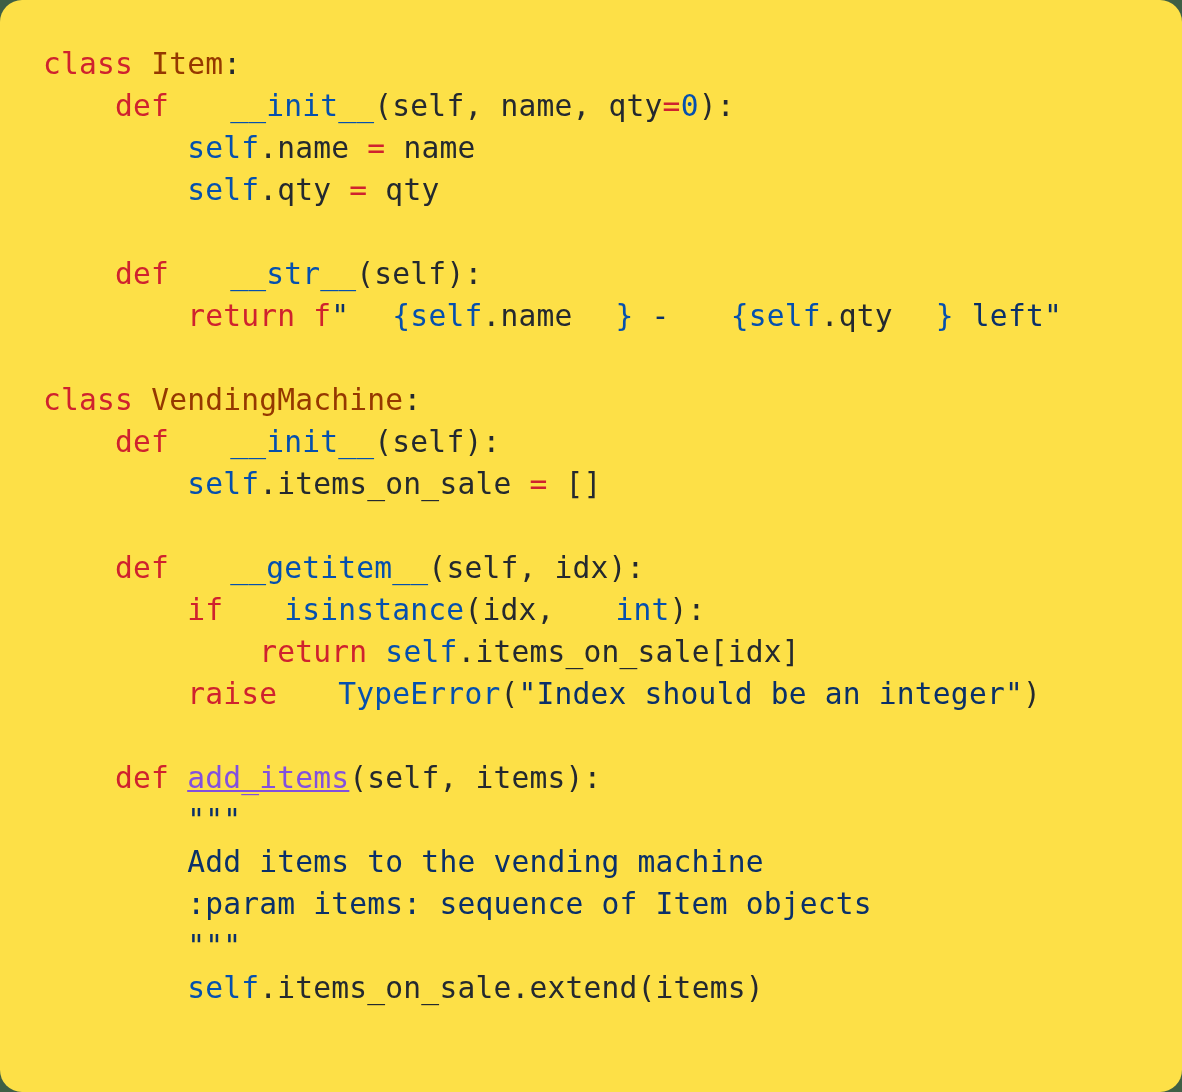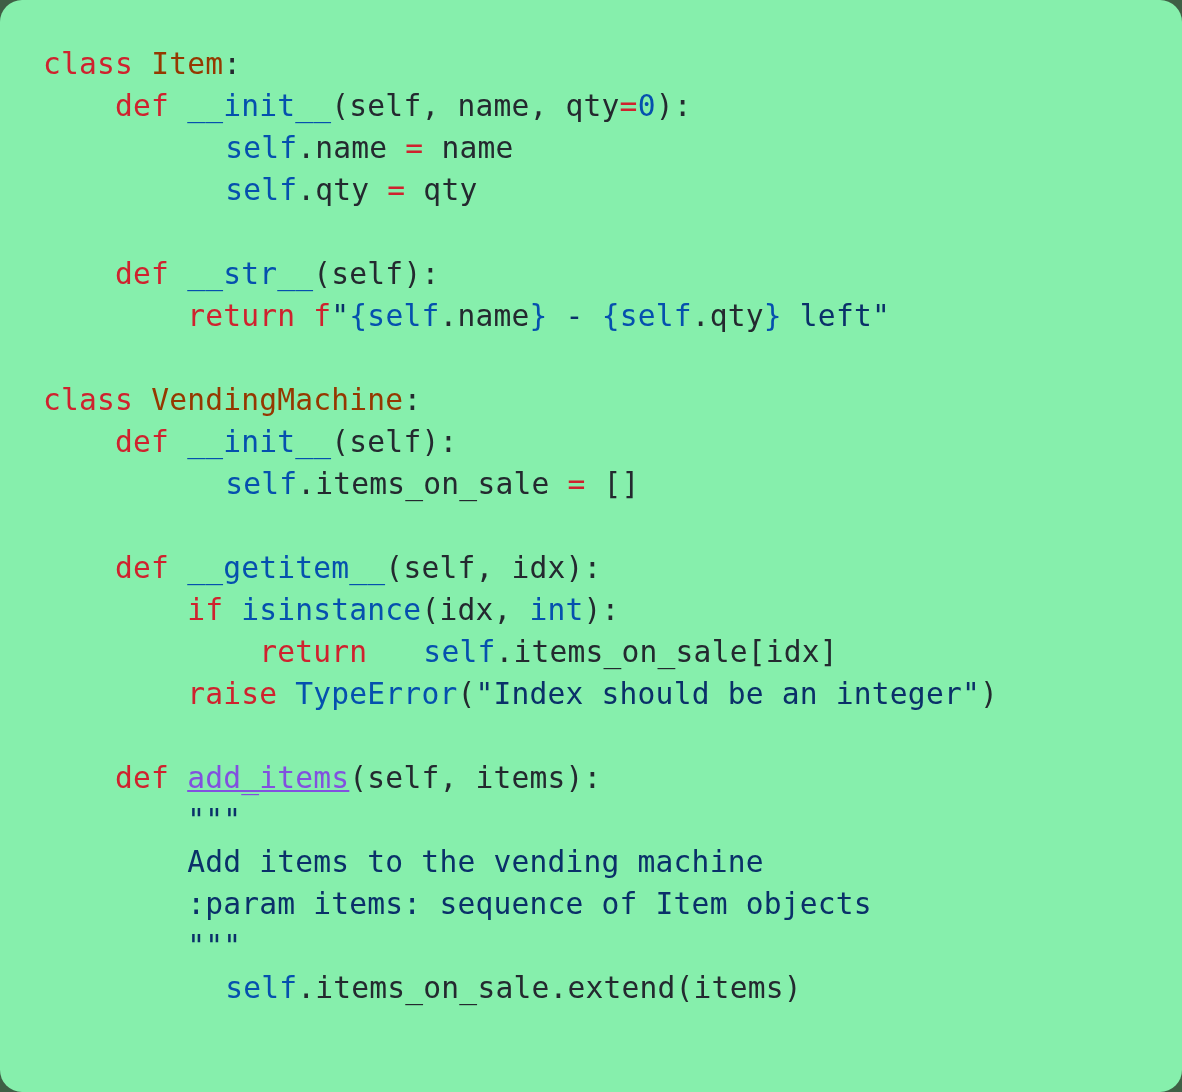--- a/index.html
+++ b/index.html
@@ -4,41 +4,41 @@
 <style>
   html, body { margin: 0; padding: 0; }
   body {
     width: 1182px; height: 1092px;
     background: #3f5f45;
     overflow: hidden;
   }
   .card {
     position: absolute; left: 0; top: 0;
     width: 1182px; height: 1092px;
-    background: #86efac;
+    background: #fde047;
     border-radius: 22px;
   }
   .code {
     position: absolute; left: 43px; top: 43px;
     margin: 0;
     font-family: "DejaVu Sans Mono", "Liberation Mono", monospace;
     font-size: 29.6px;
     line-height: 42px;
     color: #24292f;
     white-space: pre;
     letter-spacing: 0.2px;
   }
   .line { display: block; height: 42px; }
   .kw  { color: #cf222e; }
   .cls { color: #953800; }
-  .fn  { color: #0550ae; }
+  .fn  { color: #0550ae; margin-left: 43px; }
   .fn2 { color: #8250df; text-decoration: underline; }
   .num { color: #0550ae; }
   .op  { color: #cf222e; }
-  .slf { color: #0550ae; margin-left: 38px; }
+  .slf { color: #0550ae; }
   .str { color: #0a3069; }
   .txt { color: #24292f; }
 </style>
 </head>
 <body>
 
 <div class="card">
   <pre class="code" id="code-block"><span class="line"><span class="kw">class</span><span class="txt"> </span><span class="cls">Item</span><span class="txt">:</span></span><span class="line"><span class="txt">    </span><span class="kw">def</span><span class="txt"> </span><span class="fn">__init__</span><span class="txt">(self, name, qty</span><span class="op">=</span><span class="num">0</span><span class="txt">):</span></span><span class="line"><span class="txt">        </span><span class="slf">self</span><span class="txt">.name </span><span class="op">=</span><span class="txt"> name</span></span><span class="line"><span class="txt">        </span><span class="slf">self</span><span class="txt">.qty </span><span class="op">=</span><span class="txt"> qty</span></span><span class="line"></span><span class="line"><span class="txt">    </span><span class="kw">def</span><span class="txt"> </span><span class="fn">__str__</span><span class="txt">(self):</span></span><span class="line"><span class="txt">        </span><span class="kw">return</span><span class="txt"> </span><span class="kw">f</span><span class="str">"</span><span class="fn">{self</span><span class="txt">.name</span><span class="fn">}</span><span class="str"> - </span><span class="fn">{self</span><span class="txt">.qty</span><span class="fn">}</span><span class="str"> left"</span></span><span class="line"></span><span class="line"><span class="kw">class</span><span class="txt"> </span><span class="cls">VendingMachine</span><span class="txt">:</span></span><span class="line"><span class="txt">    </span><span class="kw">def</span><span class="txt"> </span><span class="fn">__init__</span><span class="txt">(self):</span></span><span class="line"><span class="txt">        </span><span class="slf">self</span><span class="txt">.items_on_sale </span><span class="op">=</span><span class="txt"> []</span></span><span class="line"></span><span class="line"><span class="txt">    </span><span class="kw">def</span><span class="txt"> </span><span class="fn">__getitem__</span><span class="txt">(self, idx):</span></span><span class="line"><span class="txt">        </span><span class="kw">if</span><span class="txt"> </span><span class="fn">isinstance</span><span class="txt">(idx, </span><span class="fn">int</span><span class="txt">):</span></span><span class="line"><span class="txt">            </span><span class="kw">return</span><span class="txt"> </span><span class="slf">self</span><span class="txt">.items_on_sale[idx]</span></span><span class="line"><span class="txt">        </span><span class="kw">raise</span><span class="txt"> </span><span class="fn">TypeError</span><span class="txt">(</span><span class="str">"Index should be an integer"</span><span class="txt">)</span></span><span class="line"></span><span class="line"><span class="txt">    </span><span class="kw">def</span><span class="txt"> </span><span class="fn2">add_items</span><span class="txt">(self, items):</span></span><span class="line"><span class="txt">        </span><span class="str">"""</span></span><span class="line"><span class="txt">        </span><span class="str">Add items to the vending machine</span></span><span class="line"><span class="txt">        </span><span class="str">:param items: sequence of Item objects</span></span><span class="line"><span class="txt">        </span><span class="str">"""</span></span><span class="line"><span class="txt">        </span><span class="slf">self</span><span class="txt">.items_on_sale.extend(items)</span></span></pre>
 </div>
 

